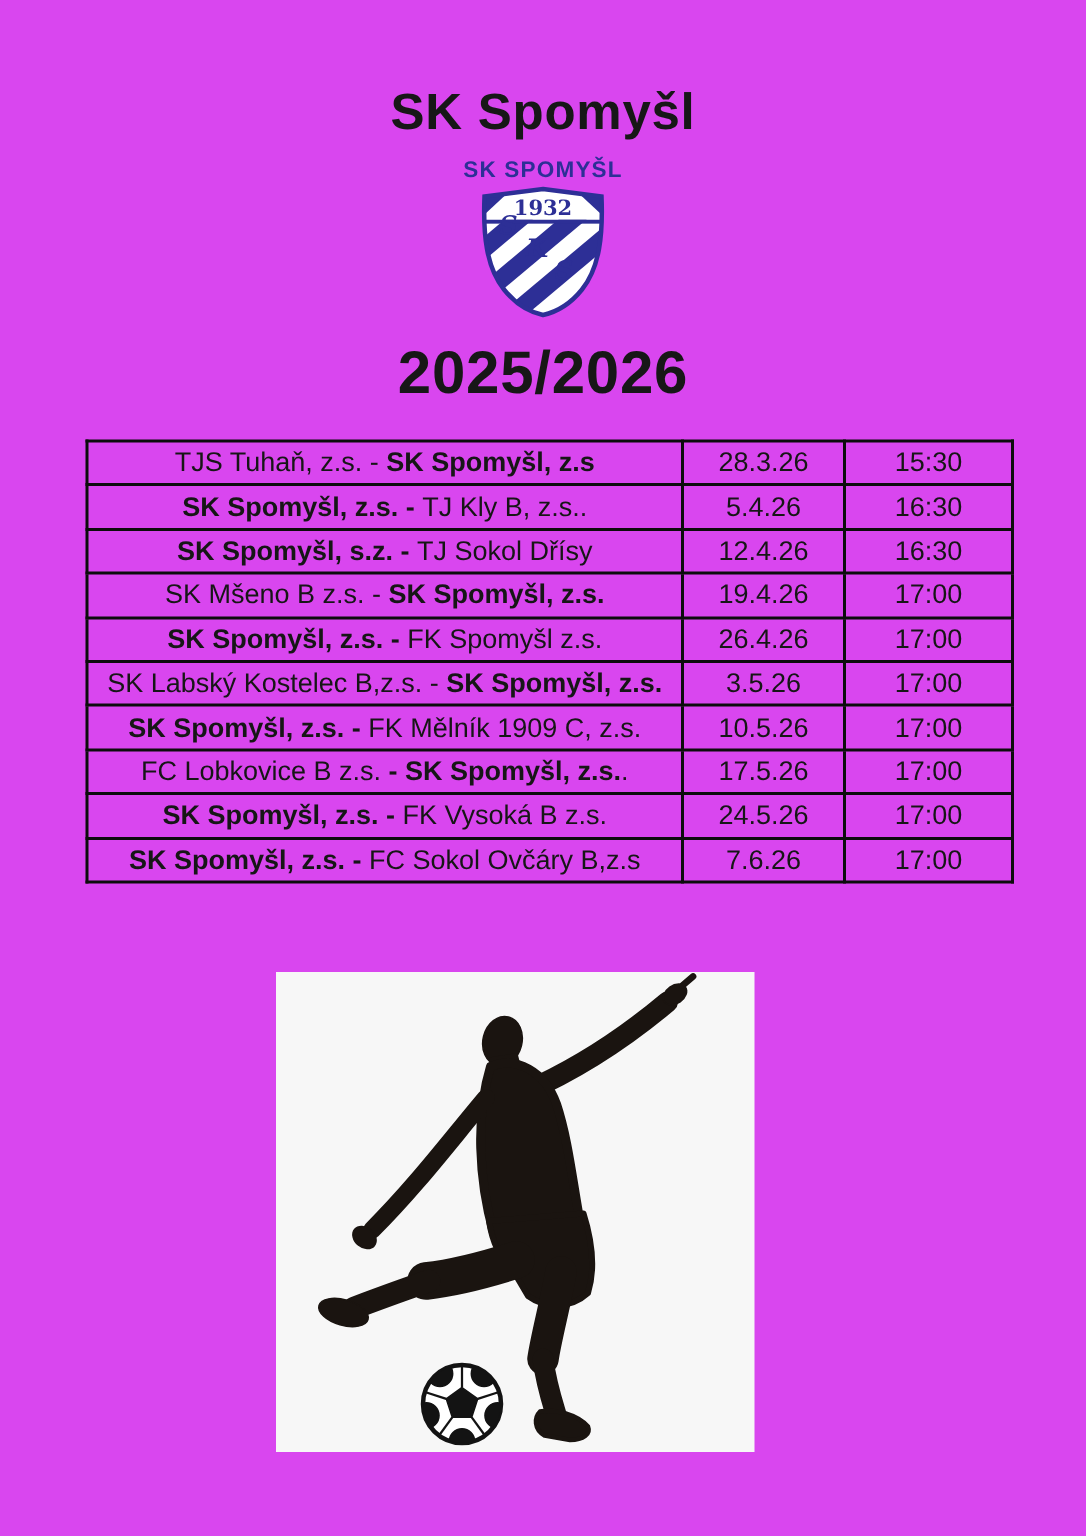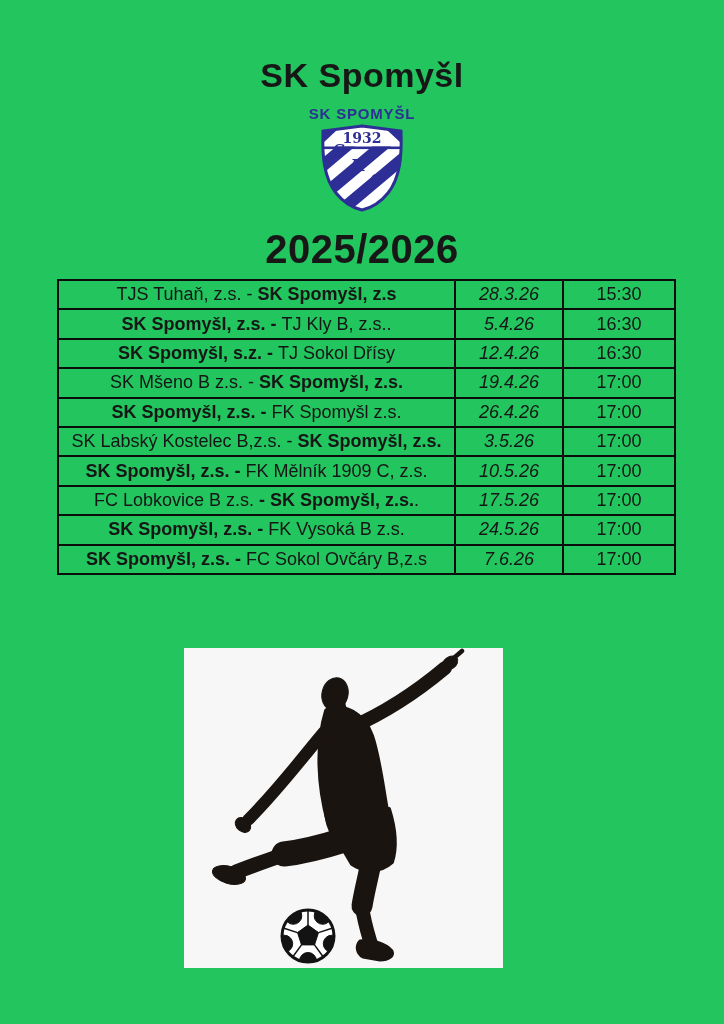--- a/index.html
+++ b/index.html
@@ -1,17 +1,17 @@
 <!DOCTYPE html>
 <html><head>
 <meta charset="utf-8">
 <style>
   html,body{margin:0;padding:0;background:#ffffff;}
   .page{
-    position:relative;width:724px;height:1024px;background:#22c55e;overflow:hidden;
+    position:relative;width:724px;height:1024px;background:#d946ef;overflow:hidden;
     font-family:"Liberation Sans",sans-serif;color:#1a1a1a;
     --blue:#2d2f96;--photo-bg:#f7f7f7;--sil:#1a1410;
   }
   .title{
     position:absolute;top:56px;left:0;width:724px;text-align:center;
     font-size:34px;font-weight:bold;color:#171717;letter-spacing:.5px;
   }
   .logo-wrap{position:absolute;top:105px;left:0;width:724px;text-align:center;}
   .logo-name{
     font-size:15px;font-weight:bold;color:var(--blue);letter-spacing:.8px;
@@ -20,28 +20,28 @@
   .shield{display:block;margin:0 auto;}
   .crest-year{font-family:"DejaVu Serif",serif;font-weight:bold;}
   .crest-letter{font-family:"DejaVu Serif",serif;font-weight:bold;font-style:italic;}
   .blue-fill{fill:var(--blue);}
   .blue-stroke{stroke:var(--blue);}
   .season{
     position:absolute;top:227px;left:0;width:724px;text-align:center;
     font-size:40px;font-weight:bold;color:#171717;letter-spacing:.5px;
   }
   table.schedule{
-    position:absolute;left:57px;top:279px;border-collapse:collapse;table-layout:fixed;
+    position:absolute;left:57px;top:293px;border-collapse:collapse;table-layout:fixed;
   }
   table.schedule td{
     border:2px solid #0c0c0c;height:27.4px;text-align:center;vertical-align:middle;
     font-size:18px;color:#161616;padding:0 3px;white-space:nowrap;overflow:hidden;
   }
   td.c-match{width:389px;}
-  td.c-date{width:100px;font-style:italic;}
+  td.c-date{width:100px;}
   td.c-time{width:104px;margin-left:26px;}
   .b{font-weight:bold;}
   .photo{
     position:absolute;left:184px;top:648px;width:319px;height:320px;
     background:var(--photo-bg);
   }
   .photo svg{display:block;}
   .sil{fill:var(--sil);stroke:var(--sil);}
 </style>
 </head>

